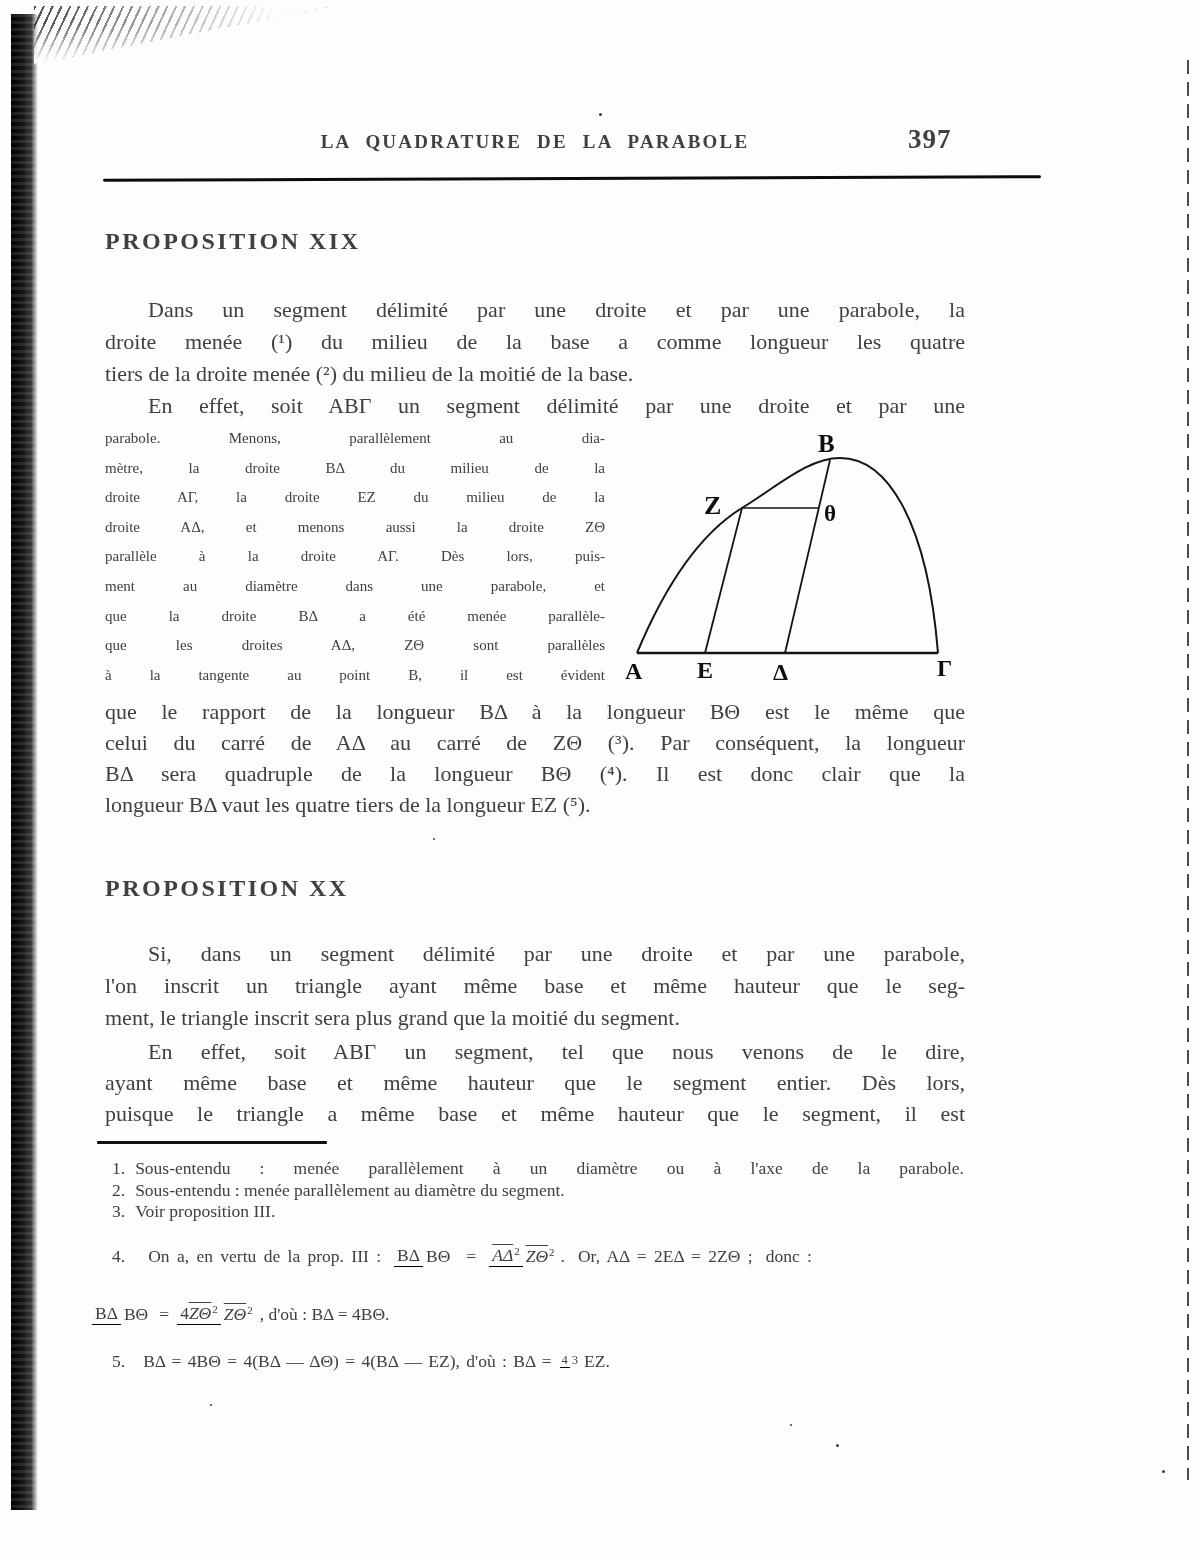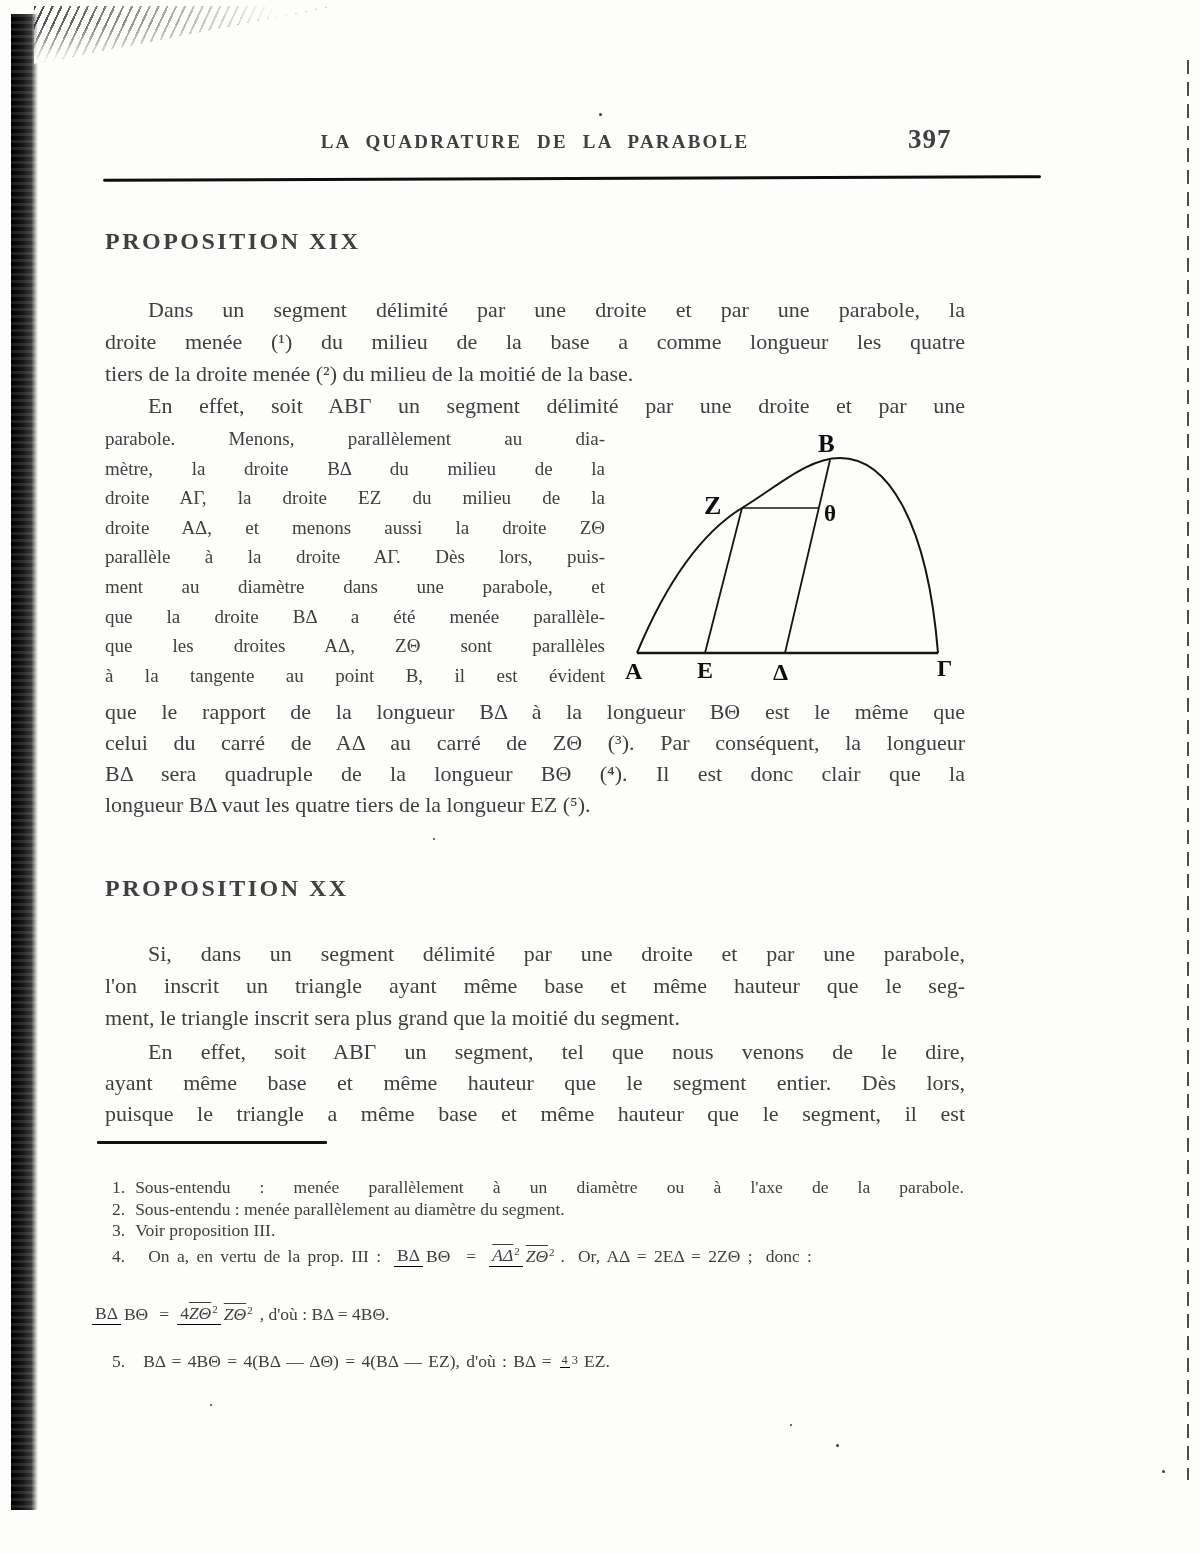--- a/index.html
+++ b/index.html
@@ -49,37 +49,37 @@
     position:absolute; left:105px; width:860px; margin:0; text-align:left;
     font-size:24px; font-weight:bold; letter-spacing:2.5px;
   }
   #h19 { top:228px; }
   #h20 { top:875px; }
 
   
   .tb { position:absolute; left:105px; width:860px; font-size:22px; }
   #p19s      { top:294px; line-height:32px; }
   #p19bfull  { top:390px; line-height:32px; }
-  #p19narrow { top:424px; width:500px; font-size:19px; line-height:29.6px; }
+  #p19narrow { top:424px; width:500px; font-size:15px; line-height:29.6px; }
   #p19below  { top:696px; line-height:31px; }
   #p20a      { top:938px; line-height:32px; }
   #p20b      { top:1036px; line-height:31px; }
   .j  { text-align:justify; text-align-last:justify; }
   .pl { text-align:left; }
   .ind { text-indent:43px; }
 
   
   .fig { position:absolute; left:600px; top:425px; }
   .fig path, .fig line { stroke:#141414; fill:none; }
   .fig text { fill:#0e0e0e; font-family:"Liberation Serif","DejaVu Serif",serif; font-weight:bold; }
 
   
   .fn-rule { position:absolute; left:97px; top:1141px; width:230px; height:2.5px; background:#111; border-radius:1px; }
   .fnlist { position:absolute; left:112px; top:1158px; width:852px; font-size:17.5px; line-height:21.5px; }
-  .fnrow.just { text-align:justify; text-align-last:justify;margin-top:19px; }
+  .fnrow.just { text-align:justify; text-align-last:justify; }
   .fnmark { margin-right:10px; }
 
   .formula-row { position:absolute; display:flex; align-items:center; font-size:17.5px; }
   #fn4  { left:112px; top:1228px; height:56px; gap:13px; word-spacing:3px; }
   #fn4b { left:92px;  top:1284px; height:60px; gap:8px; }
   #fn5  { left:112px; top:1342px; height:38px; gap:8px; word-spacing:2px; }
 
   .frac { display:inline-flex; flex-direction:row; align-items:center; line-height:1.15; font-size:17.5px; }
   .frac .fnum { border-bottom:1.6px solid #000; padding:0 3px; text-align:center; }
   .frac .fden { padding:8px 3px; text-align:center; }

